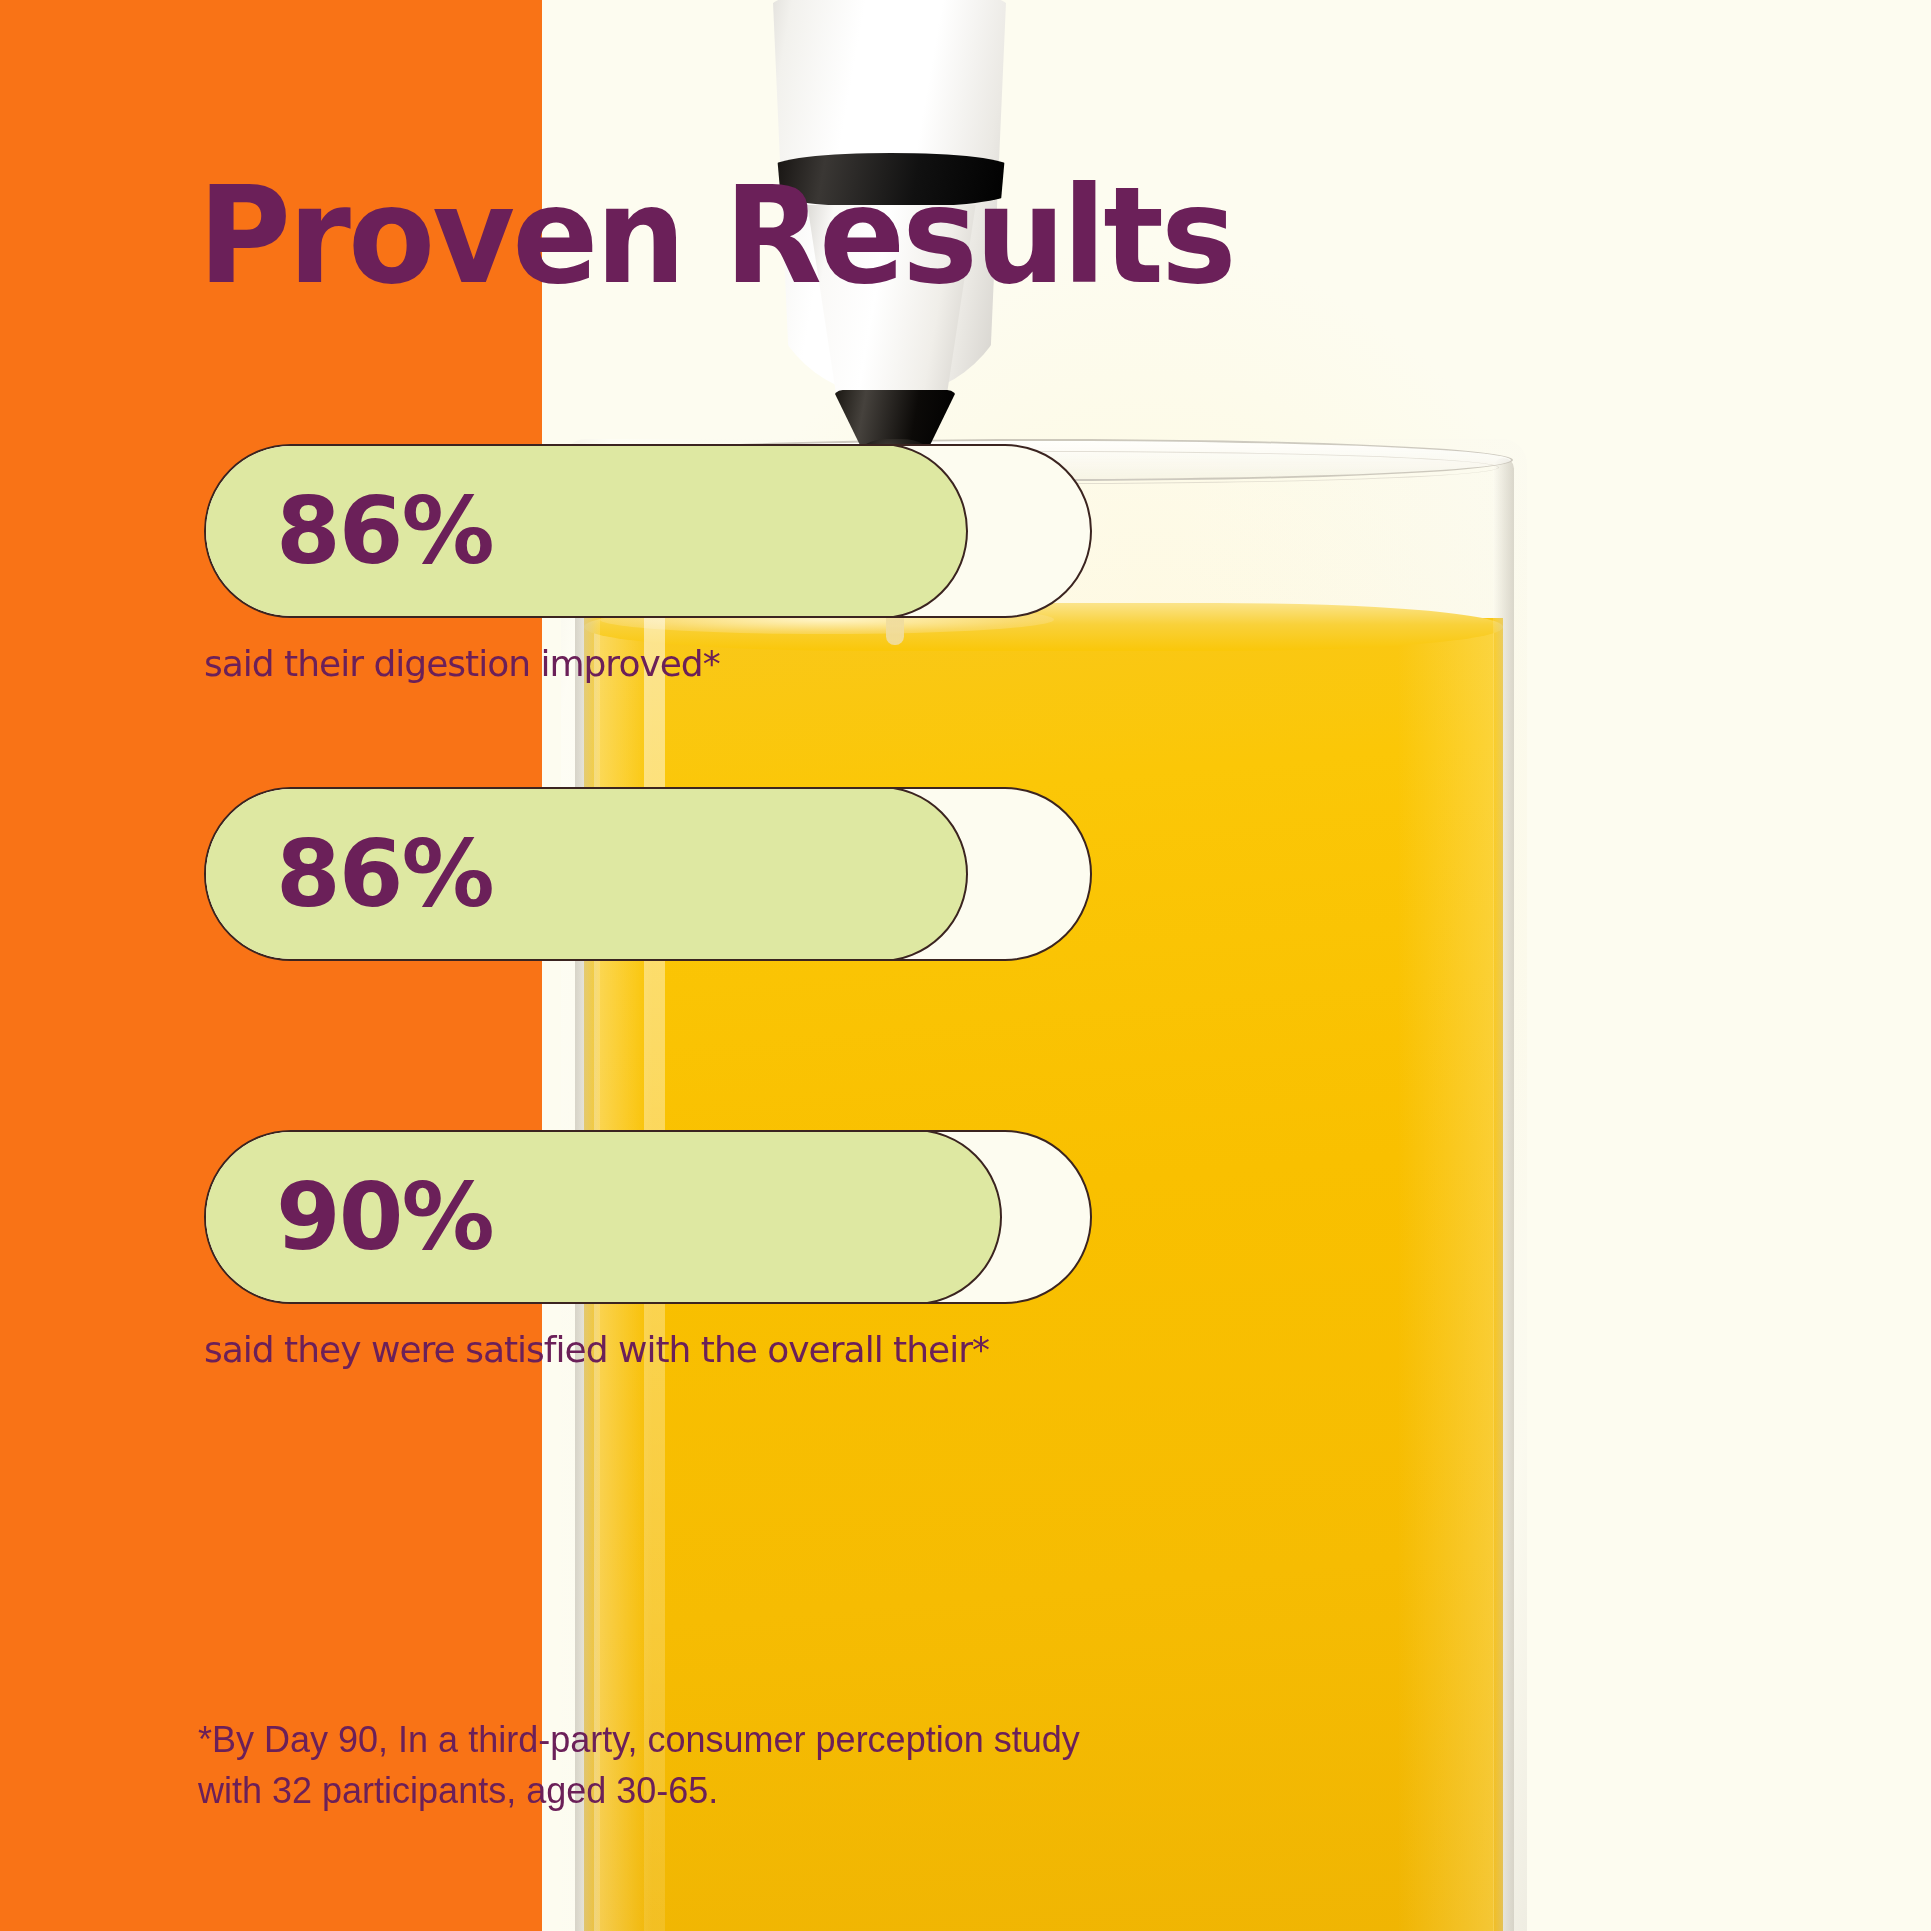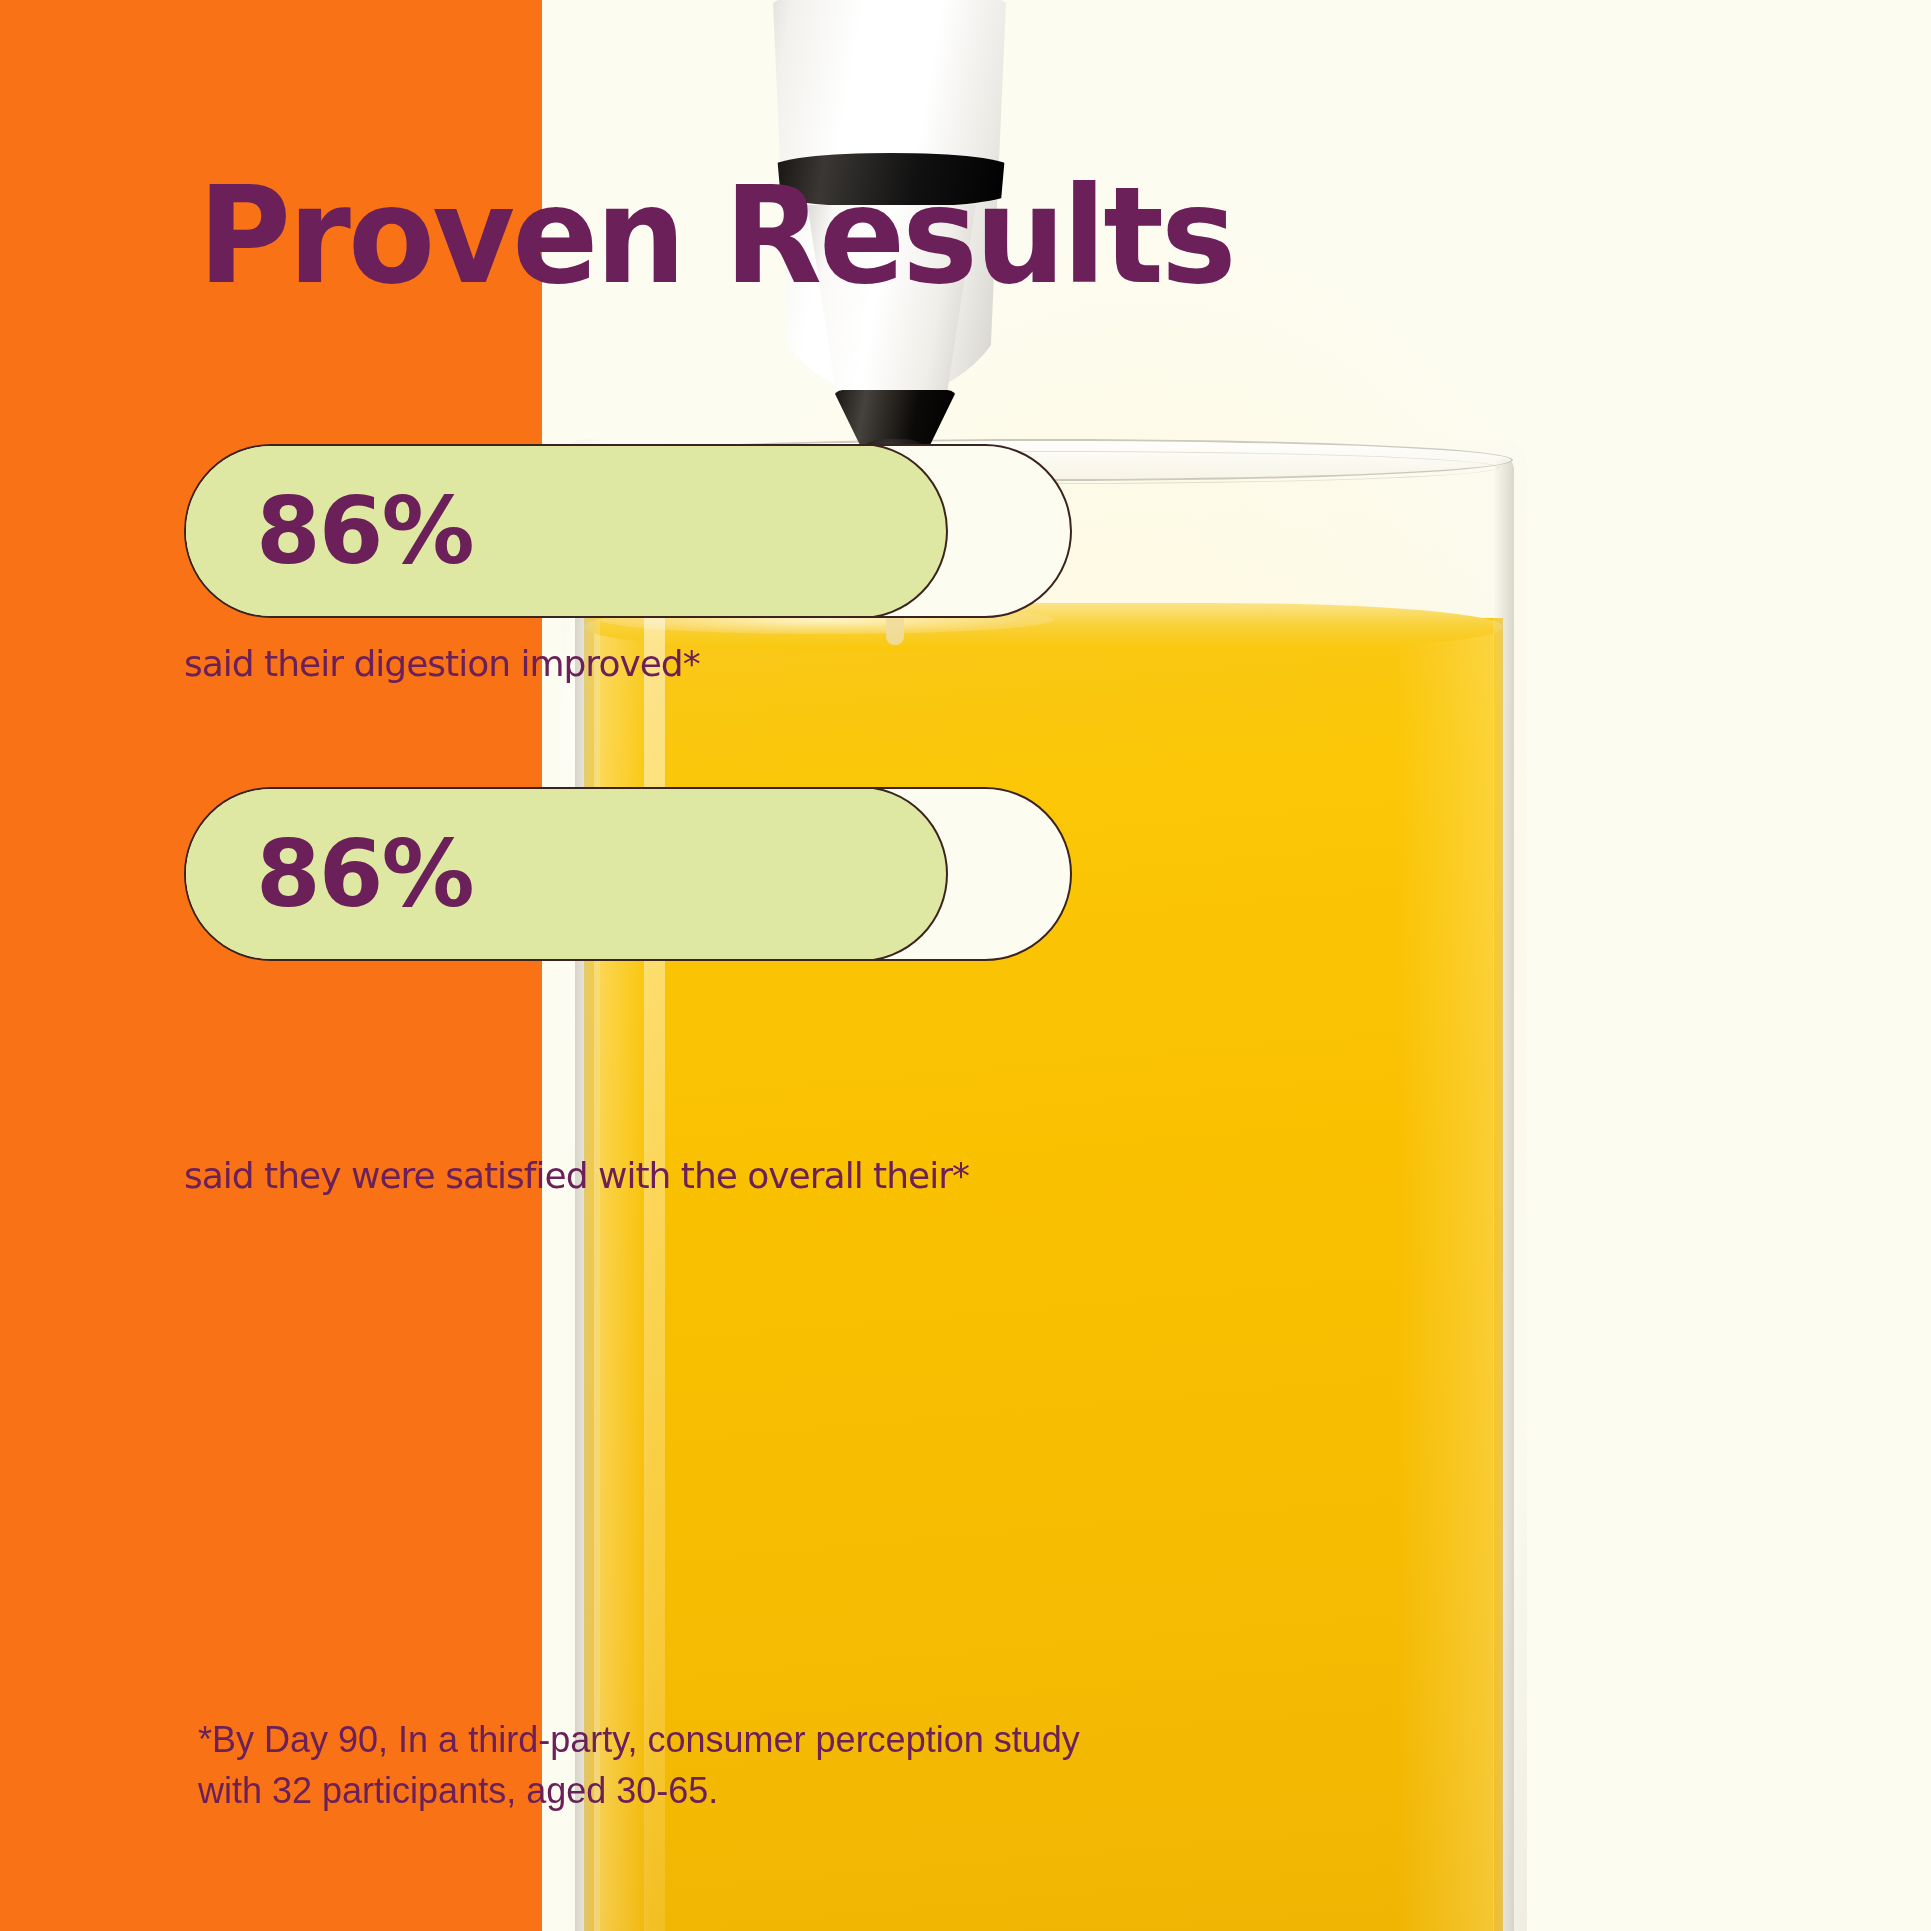--- a/index.html
+++ b/index.html
@@ -20,21 +20,21 @@
     font-size:127px;line-height:1.0;
     font-weight:bold;
     letter-spacing:-2.9px;
     color:#6B2059;
     font-family:"DejaVu Sans","Liberation Sans",sans-serif;
     white-space:nowrap;
     transform:scaleY(1.06);
     transform-origin:left top;
   }
 
-  .stat-block{position:absolute;left:184px;}
+  .stat-block{position:absolute;left:204px;}
   .bar-track{
     position:relative;
     width:888px;height:174px;
     border:2.9px solid #3B2420;
     border-radius:92px;
     background:#FDFCF0;
     box-sizing:border-box;
     overflow:hidden;
   }
   .bar-fill{
@@ -242,20 +242,24 @@
     </div>
 
     <div class="stat-block" style="top:787px;">
       <div class="bar-track">
         <div class="bar-fill" id="fill-2" style="width: 86.56%;"></div>
         <div class="bar-value">86%</div>
       </div>
     </div>
 
     <div class="stat-block" style="top:1130px;">
+      <div class="bar-track">
+        <div class="bar-fill" id="fill-3" style="width: 90.4%;"></div>
+        <div class="bar-value">90%</div>
+      </div>
       <div class="bar-caption">said they were satisfied with the overall their*</div>
     </div>
 
     <div id="footnote">*By Day 90, In a third-party, consumer perception study with 32 participants, aged 30-65.</div>
 
   </div>
 </div>
 
 
 </body></html>

